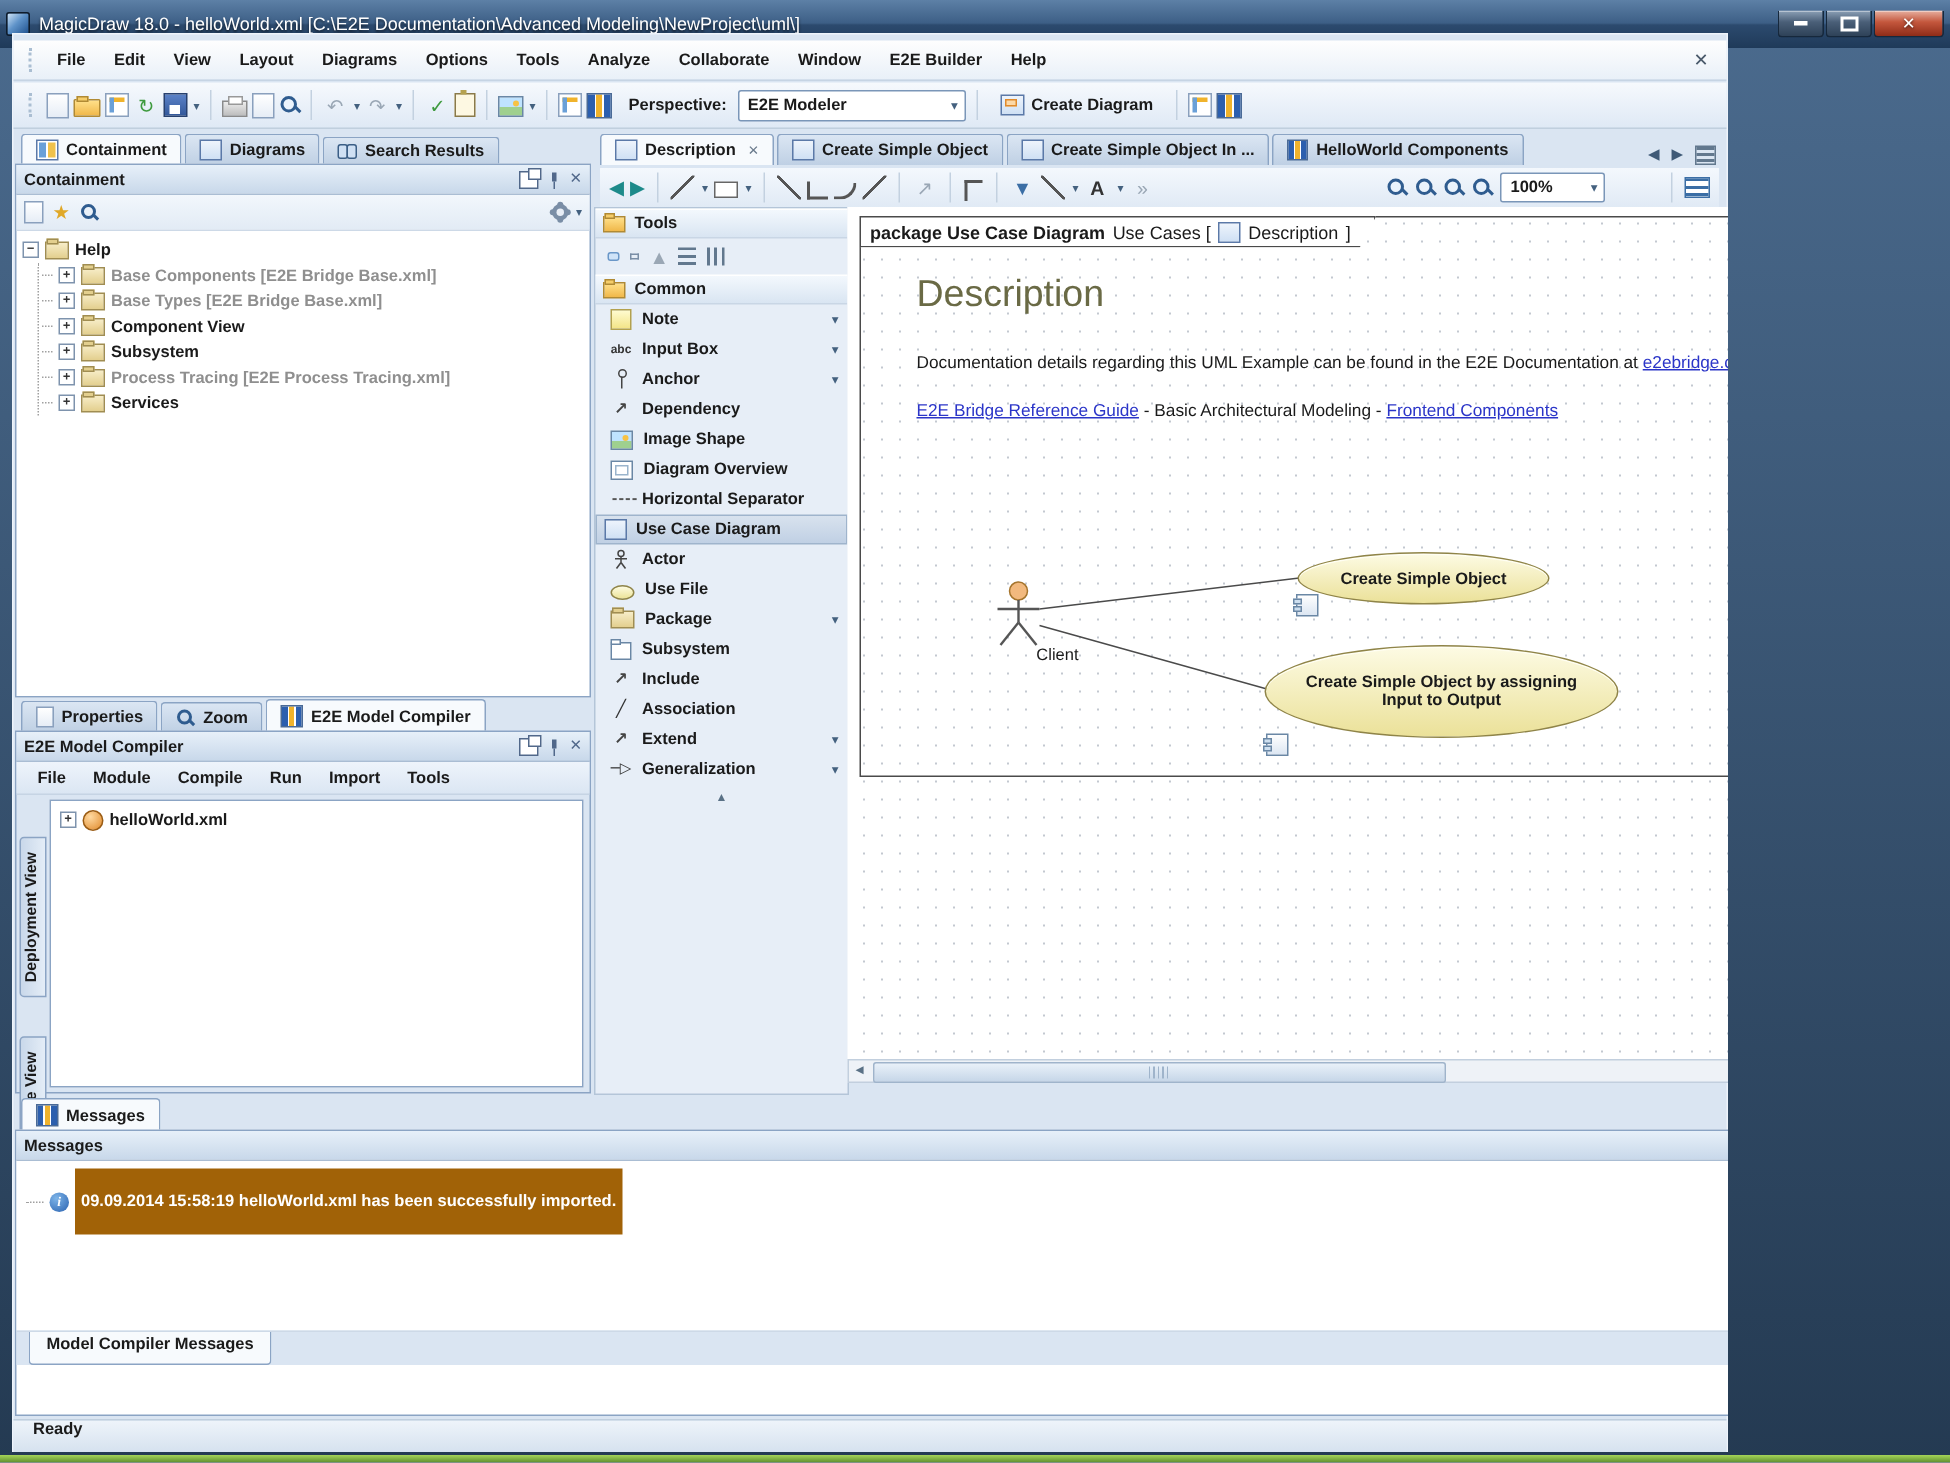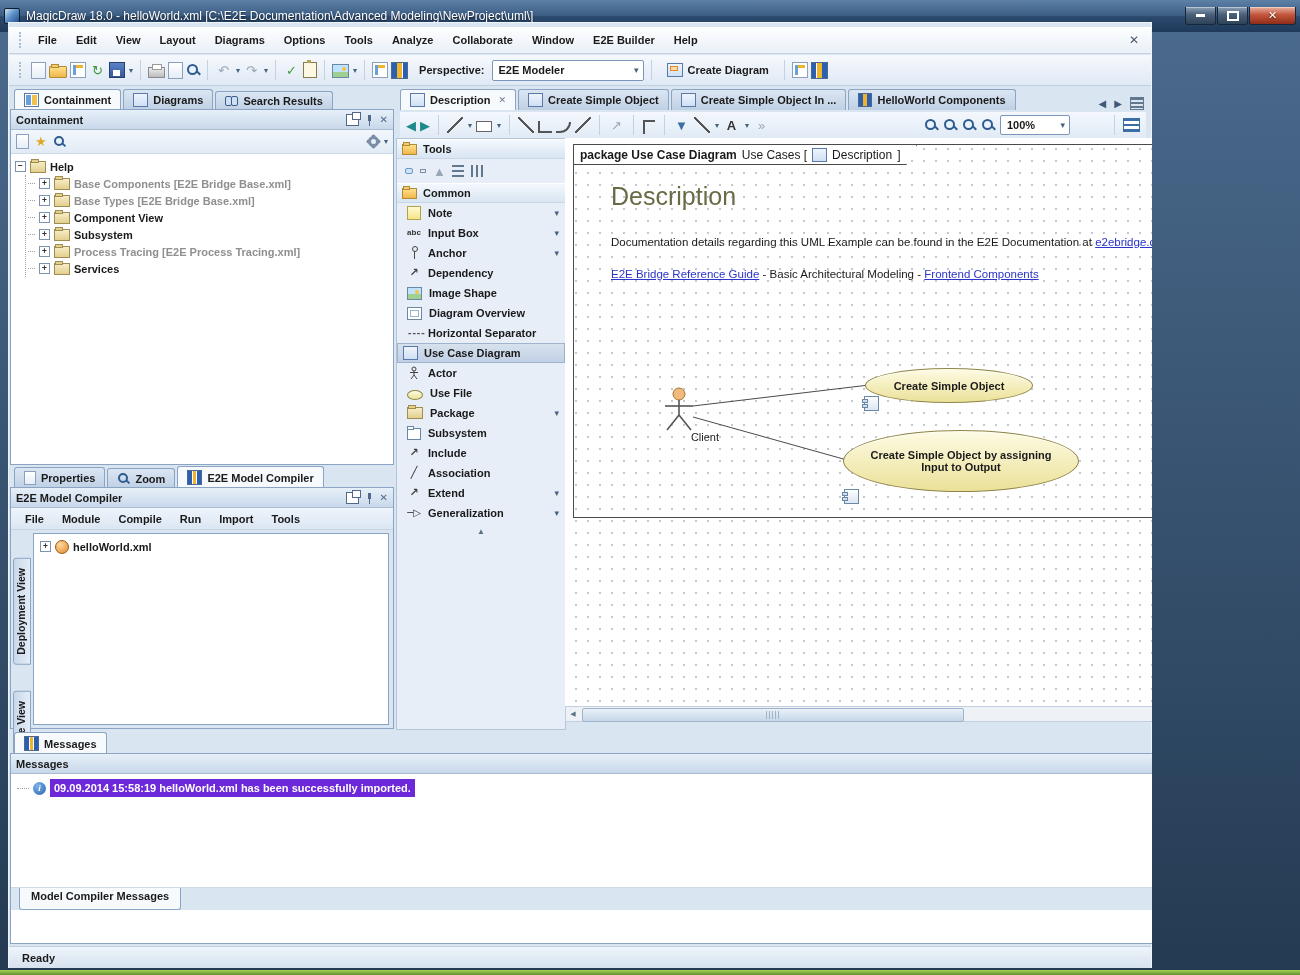--- a/index.html
+++ b/index.html
@@ -208,25 +208,25 @@
   
   #mtabs{position:absolute;left:6px;top:709px;height:23px;display:flex;align-items:flex-end}
   #messages{left:2px;top:731px;width:1280px;height:191px}
   .mtools{height:25px;background:linear-gradient(#f2f7fc,#e2ebf5);border-bottom:1px solid #cdd9e7;
        display:flex;align-items:center;padding:0 6px}
   .btn{border:1px solid #8ba4c4;background:linear-gradient(#fdfefe,#dce7f2);border-radius:3px;padding:2px 13px;font-weight:bold}
   .mlist{height:103px;padding:5px 6px;background:#fff}
   .mentry{display:flex;align-items:center;gap:4px}
   .info{width:13px;height:13px;border-radius:50%;flex:0 0 auto;text-align:center;color:#fff;
        background:radial-gradient(circle at 35% 30%,#7db4e8,#2a62b0);font:italic bold 9px/13px "Liberation Serif",serif}
-  .selmsg{background:#6d28d9;color:#fff;font-weight:bold;padding:3px 4px}
+  .selmsg{background:#a16207;color:#fff;font-weight:bold;padding:16px 4px}
   .mbtabs{height:22px;border-top:1px solid #cdd9e7;background:#dae5f2;display:flex;padding-left:8px}
   .btab{border:1px solid #8ba4c4;border-top:none;border-radius:0 0 3px 3px;background:#f7fafd;
        padding:2px 11px;font-weight:bold;height:17px}
-  #status{position:absolute;left:1px;right:1px;top:924px;height:21px;display:flex;align-items:center;padding:0 13px;
+  #status{position:absolute;left:1px;right:1px;top:924px;height:21px;display:flex;padding:0 13px;
        font-weight:bold;background:linear-gradient(#eef4fa,#d6e2ef);border-top:1px solid #c0cfde}
 </style>
 </head>
 <body>
 
 <div class="titlebar">
   <span class="mdlogo"></span>
   <span>MagicDraw 18.0 - helloWorld.xml [C:\E2E Documentation\Advanced Modeling\NewProject\uml\]</span>
   <span class="winbtns">
     <span class="wb">

